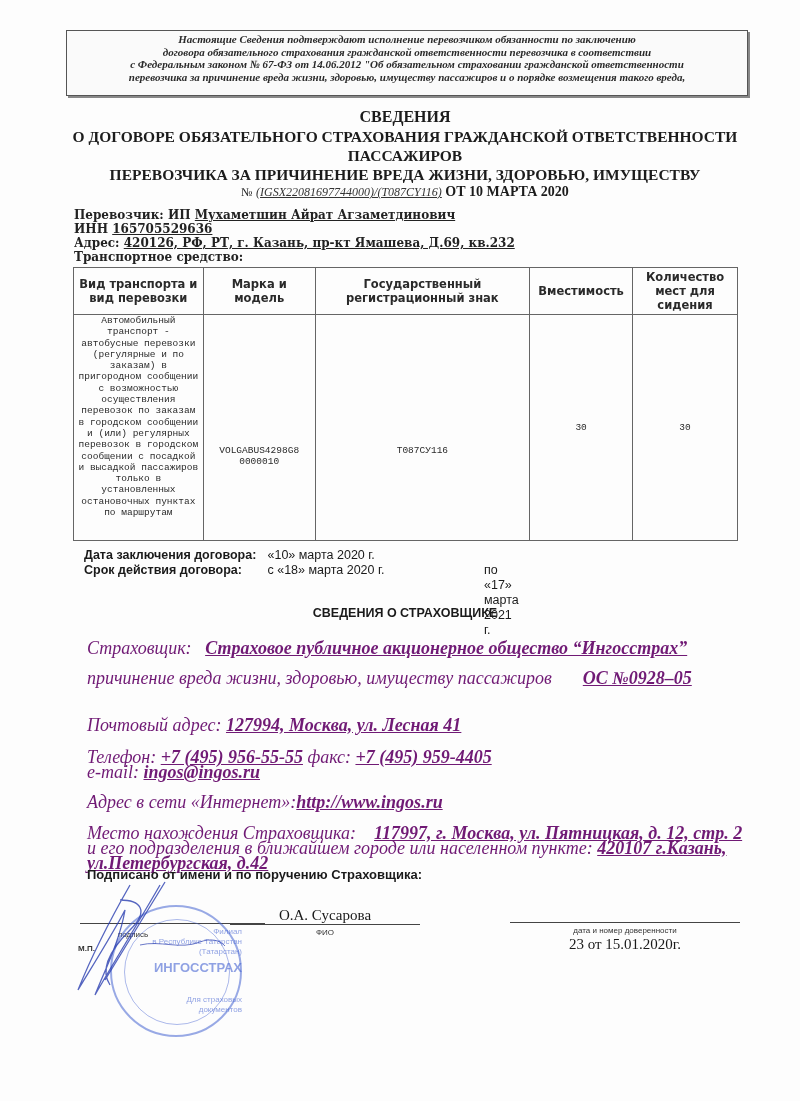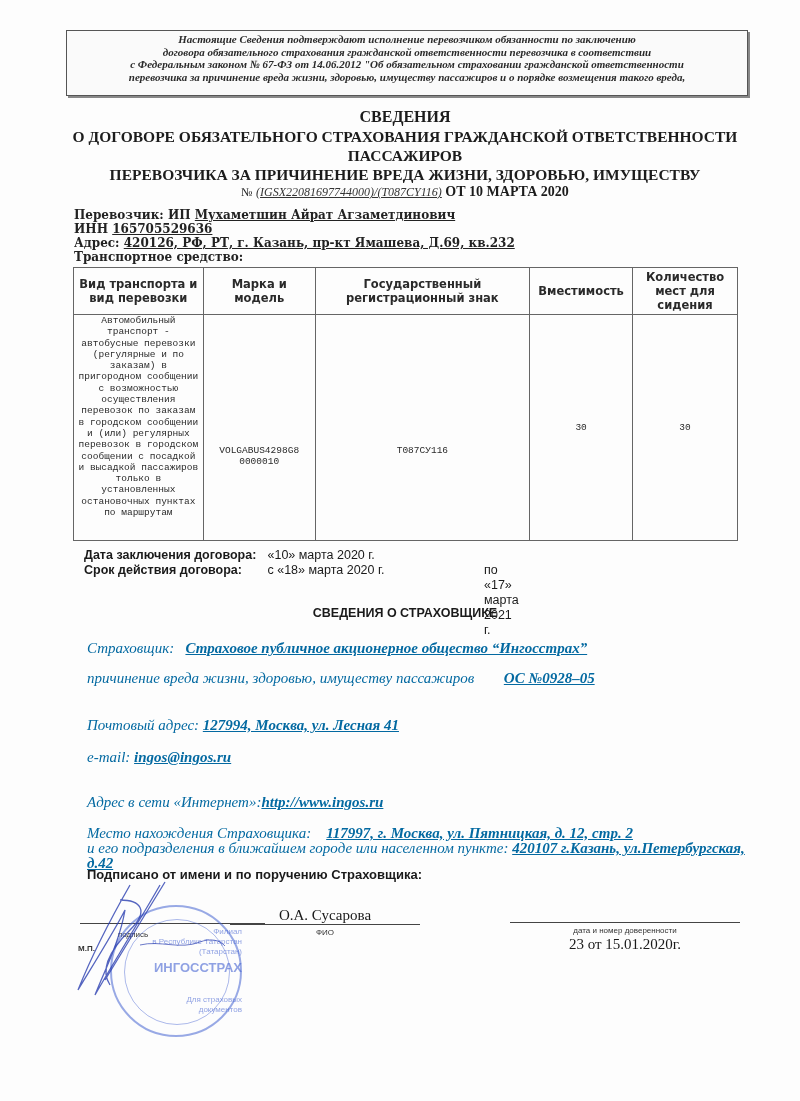--- a/index.html
+++ b/index.html
@@ -52,22 +52,22 @@
   }
   .dates .lbl { font-weight: bold; display: inline-block; width: 180px; }
   .dates .row { position: relative; height: 15px; }
   .dates .to { position: absolute; left: 400px; }
   .section-title {
     left: 60px; width: 690px; top: 606px; text-align: center;
     font-family: "Liberation Sans", sans-serif; font-weight: bold; font-size: 12.5px;
   }
   .ins {
     left: 87px; width: 660px;
-    font-family: "Liberation Serif", serif; font-style: italic; font-size: 15px; line-height: 15px;
-    color: #0369a1;
+    font-family: "Liberation Serif", serif; font-style: italic; font-size: 18px; line-height: 15px;
+    color: #701a75;
   }
   .ins .u { text-decoration: underline; font-weight: bold; }
   .signed {
     left: 87px; top: 867px; font-family: "Liberation Sans", sans-serif; font-weight: bold; font-size: 13px;
   }
   .line { height: 0; border-top: 1.2px solid #444; }
   .small { font-family: "Liberation Sans", sans-serif; font-size: 8px; color: #333; }
   .sign-name { font-family: "Liberation Serif", serif; font-size: 15px; }
   .stamp {
     left: 110px; top: 905px; width: 132px; height: 132px; border-radius: 50%;
@@ -176,20 +176,26 @@
   </div>
 </div>
 
 <div class="abs ins" style="top:718px;">
   <span>Почтовый адрес:</span>
   <span class="u">127994, Москва, ул. Лесная 41</span>
 </div>
 
 <div class="abs ins" style="top:750px;">
   <div>
+    <span>Телефон:</span>
+    <span class="u">+7 (495) 956-55-55</span>
+    <span>факс:</span>
+    <span class="u">+7 (495) 959-4405</span>
+  </div>
+  <div>
     <span>e-mail:</span>
     <span class="u">ingos@ingos.ru</span>
   </div>
 </div>
 
 <div class="abs ins" style="top:795px;">
   <span>Адрес в сети «Интернет»:</span><span class="u">http://www.ingos.ru</span>
 </div>
 
 <div class="abs ins" style="top:826px; width:680px;">

